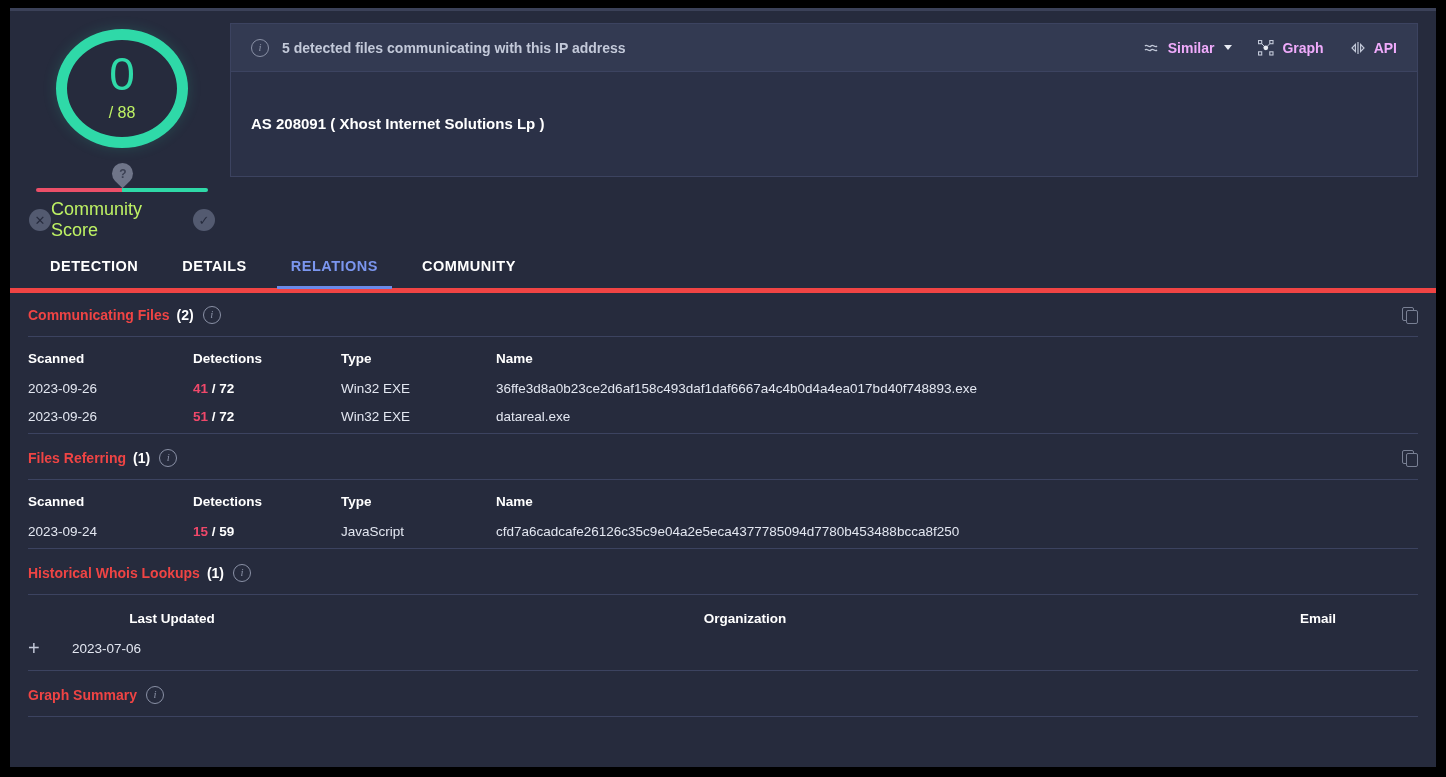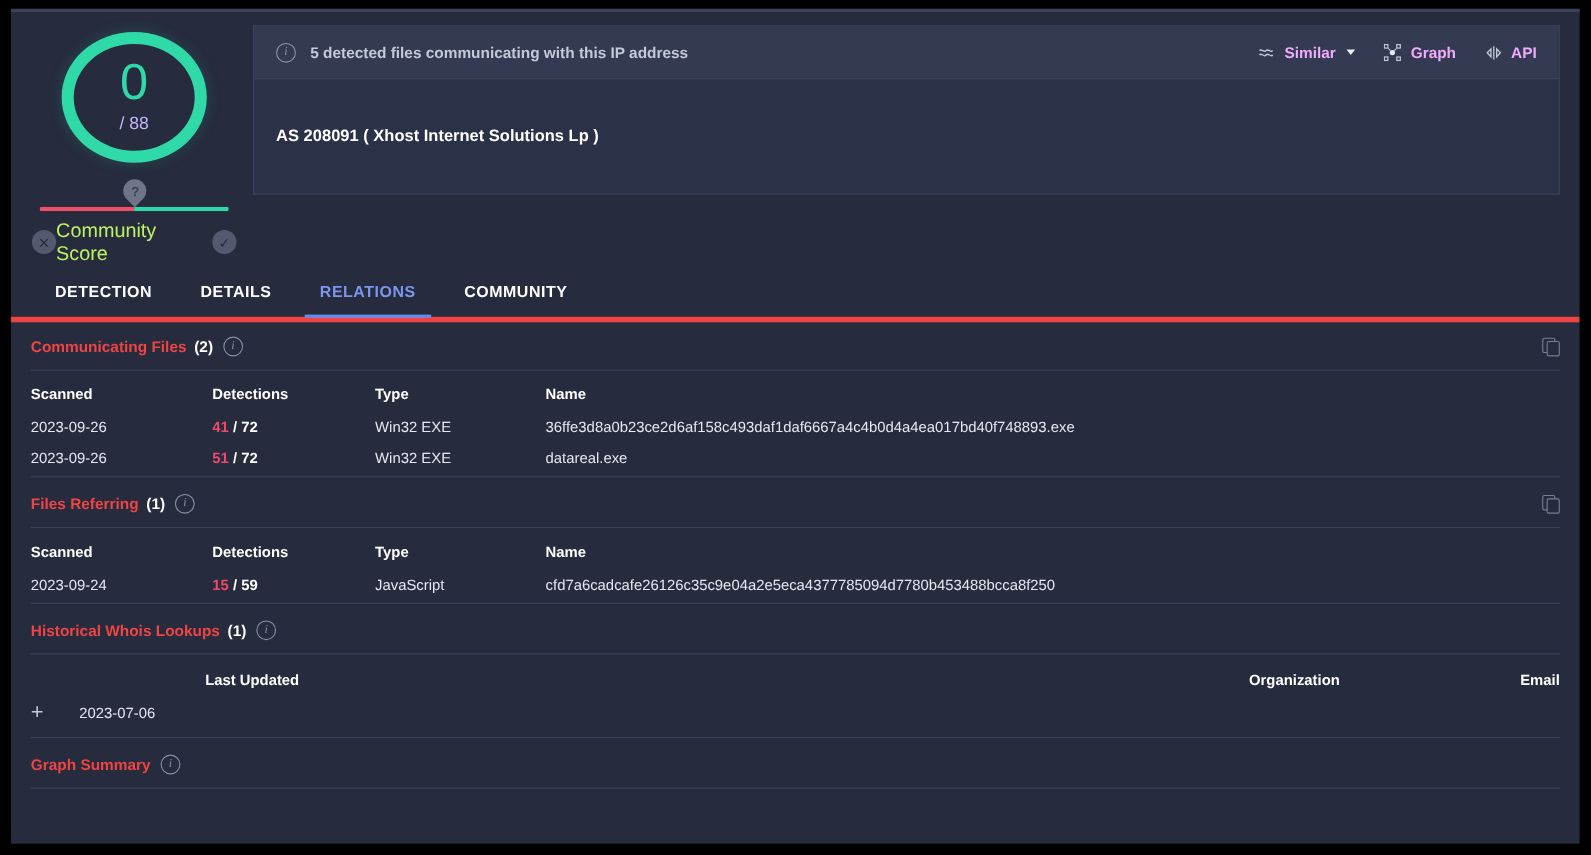--- a/index.html
+++ b/index.html
@@ -61,21 +61,21 @@
   }
   .donut-score {
     font-size: 46px;
     color: #2fd9a8;
     line-height: 1;
     font-weight: 400;
     margin-top: -4px;
   }
   .donut-total {
     font-size: 16px;
-    color: #c4b5fd;
+    color: #bef264;
     margin-top: 7px;
   }
 
   .pin-wrap {
     margin-top: 14px;
     height: 26px;
     display: flex;
     align-items: center;
     justify-content: center;
   }
@@ -349,21 +349,21 @@
   .det-hit { color: #f0486a; font-weight: bold; }
   .det-tot { color: #ffffff; font-weight: bold; }
 
   
   .whois-table {
     width: 100%;
     border-collapse: collapse;
     table-layout: fixed;
   }
   .whois-table th {
-    text-align: right;
+    text-align: center;
     font-size: 13.5px;
     color: #ffffff;
     font-weight: bold;
     padding: 16px 0 10px 0;
   }
   .whois-table td {
     font-size: 13.5px;
     color: #e3e7f1;
     padding: 2px 0 12px 0;
   }

